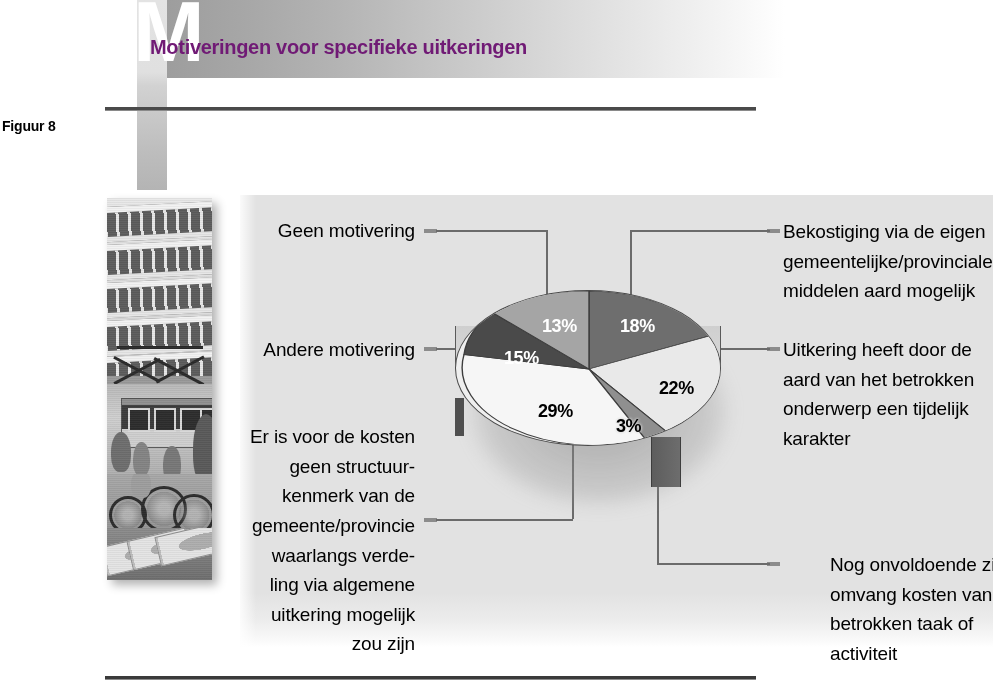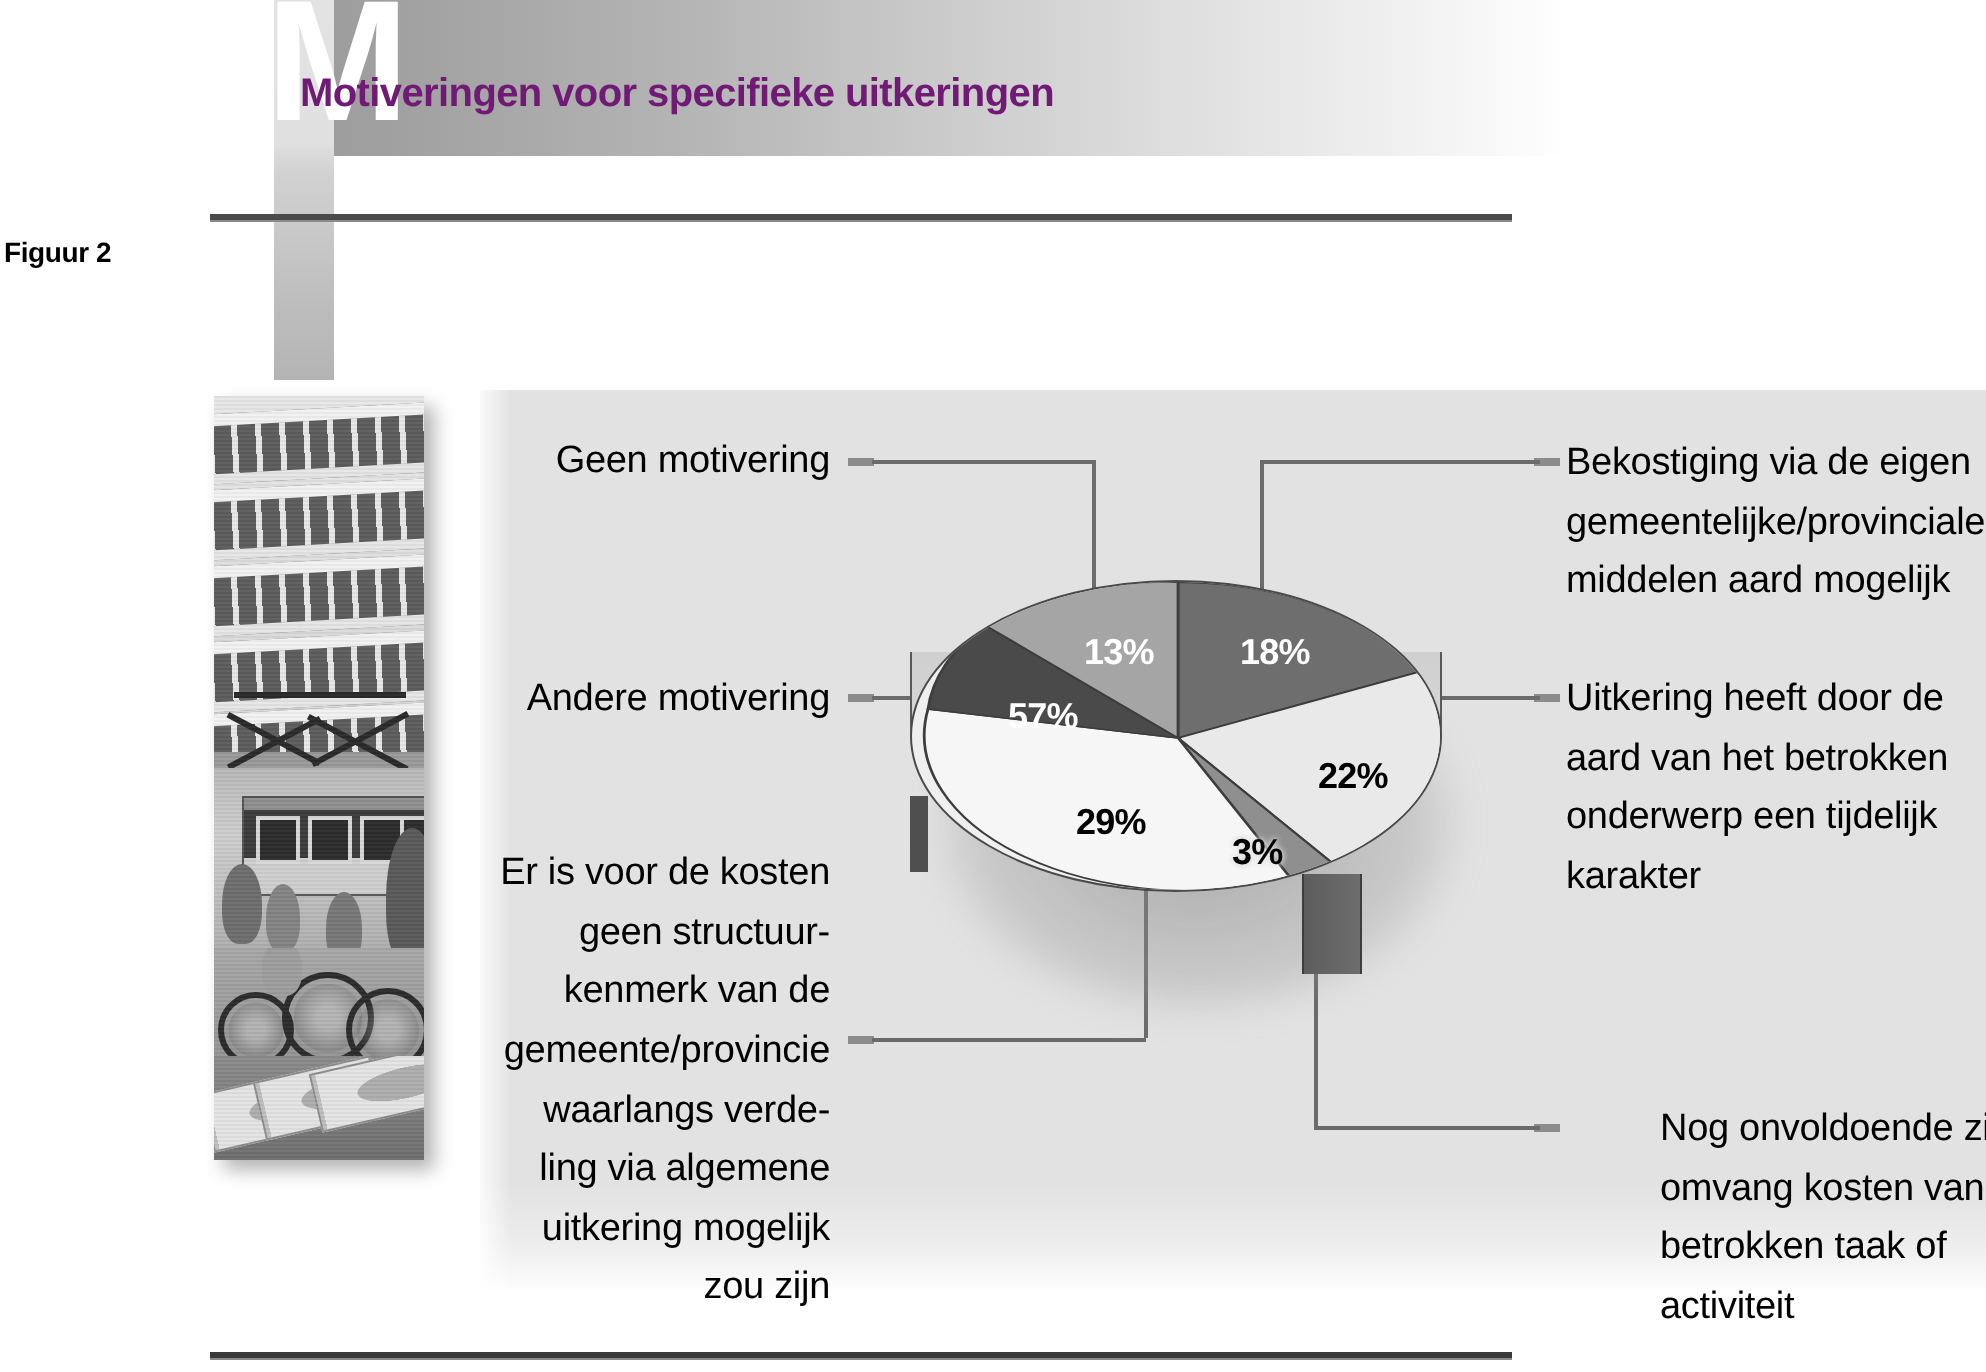--- a/index.html
+++ b/index.html
@@ -224,21 +224,21 @@
 </head>
 <body>
 
 <div id="header-band"></div>
 <div id="header-vertical-bar"></div>
 <div id="header-m-letter">M</div>
 <div id="header-title">Motiveringen voor specifieke uitkeringen</div>
 
 <div id="rule-top"></div>
 <div id="rule-bottom"></div>
-<div id="figure-caption">Figuur 2</div>
+<div id="figure-caption">Figuur 8</div>
 
 <div id="photo-collage">
 
   <div class="photo-part" id="photo-building">
     <div class="bldg-band" style="top:6px;"></div>
     <div class="bldg-band" style="top:44px;"></div>
     <div class="bldg-band" style="top:82px;"></div>
     <div class="bldg-band" style="top:120px;"></div>
     <div class="bldg-band" style="top:156px;"></div>
   </div>
@@ -344,16 +344,16 @@
 
           <path d="M133,78 L36.1,-18.6 A133,133 0 0,1 133,-55 Z" fill="#a5a5a5" stroke="#3d3d3d" stroke-width="1.4"></path>
         </g>
       </svg>
     </div>
 
     <span class="pct pct-light" style="left:165px; top:26px;">18%</span>
     <span class="pct pct-dark" style="left:204px; top:88px;">22%</span>
     <span class="pct pct-dark" style="left:161px; top:126px; text-shadow:0 0 3px #ddd,0 0 3px #ddd;">3%</span>
     <span class="pct pct-dark" style="left:83px;  top:111px;">29%</span>
-    <span class="pct pct-light" style="left:49px;  top:58px;">57%</span>
+    <span class="pct pct-light" style="left:49px;  top:58px;">15%</span>
     <span class="pct pct-light" style="left:87px;  top:26px;">13%</span>
   </div>
 </div>
 
 </body></html>

